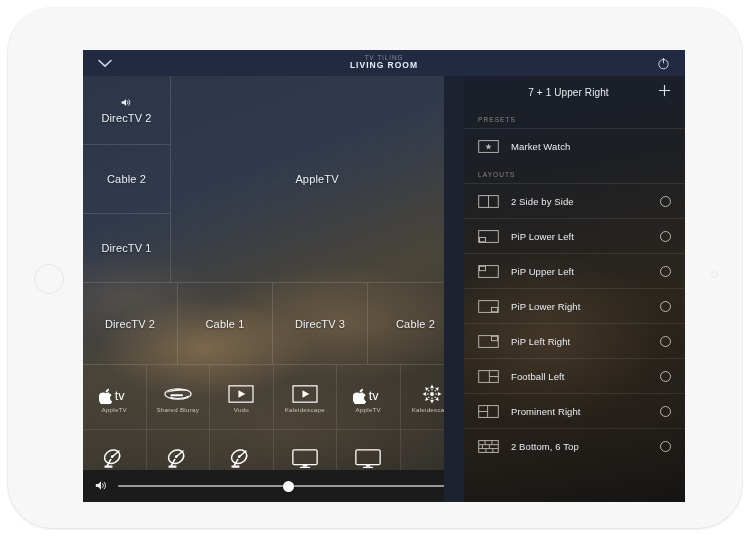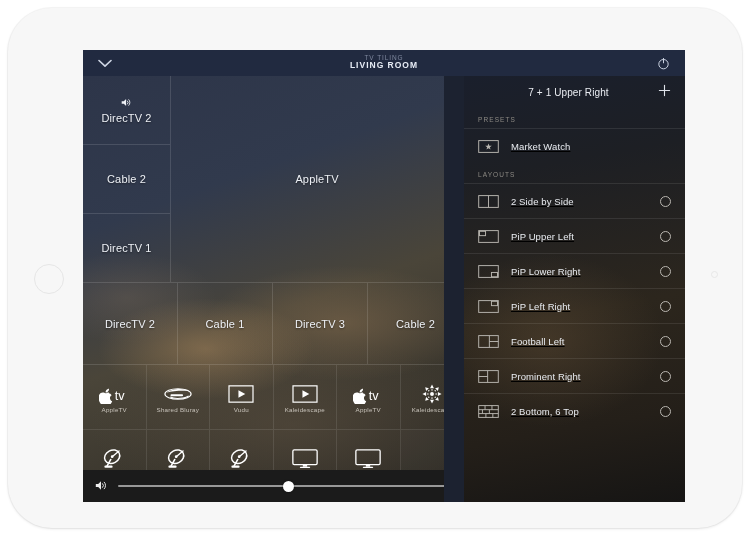--- a/index.html
+++ b/index.html
@@ -172,21 +172,20 @@
   .section-label {
     font-size: 6.5px; letter-spacing: 1.1px;
     color: #8d8a84; text-transform: uppercase;
     padding: 8px 0 5px 14px;
   }
   .row {
     display: flex; align-items: center;
     height: 35px;
     padding: 0 14px 0 14px;
     border-top: 1px solid rgba(255,255,255,0.09);
-    text-decoration: underline;
   }
   .row .row-icon { width: 30px; flex: none; }
   .row .row-label {
     flex: 1; color: #e9ecf1; font-size: 9.5px;
     letter-spacing: 0.1px; padding-left: 3px;
   }
   .radio {
     width: 11px; height: 11px; flex: none;
     border: 1px solid #b9b6b0; border-radius: 50%;
   }
@@ -440,20 +439,30 @@
                 <line x1="12" y1="0.7" x2="12" y2="14.3" stroke="#b9b6b0" stroke-width="1.1"></line>
               </svg>
             </div>
             <div class="row-label">2 Side by Side</div>
             <div class="radio"></div>
           </div>
           <div class="row">
             <div class="row-icon">
               <svg class="layout-ico" width="21" height="13" viewBox="0 0 24 15">
                 <rect x="0.7" y="0.7" width="22.6" height="13.6" fill="none" stroke="#b9b6b0" stroke-width="1.1"></rect>
+                <rect x="1.6" y="8.6" width="7" height="5" fill="none" stroke="#b9b6b0" stroke-width="1.1"></rect>
+              </svg>
+            </div>
+            <div class="row-label">PiP Lower Left</div>
+            <div class="radio"></div>
+          </div>
+          <div class="row">
+            <div class="row-icon">
+              <svg class="layout-ico" width="21" height="13" viewBox="0 0 24 15">
+                <rect x="0.7" y="0.7" width="22.6" height="13.6" fill="none" stroke="#b9b6b0" stroke-width="1.1"></rect>
                 <rect x="1.6" y="1.5" width="7" height="5" fill="none" stroke="#b9b6b0" stroke-width="1.1"></rect>
               </svg>
             </div>
             <div class="row-label">PiP Upper Left</div>
             <div class="radio"></div>
           </div>
           <div class="row">
             <div class="row-icon">
               <svg class="layout-ico" width="21" height="13" viewBox="0 0 24 15">
                 <rect x="0.7" y="0.7" width="22.6" height="13.6" fill="none" stroke="#b9b6b0" stroke-width="1.1"></rect>

